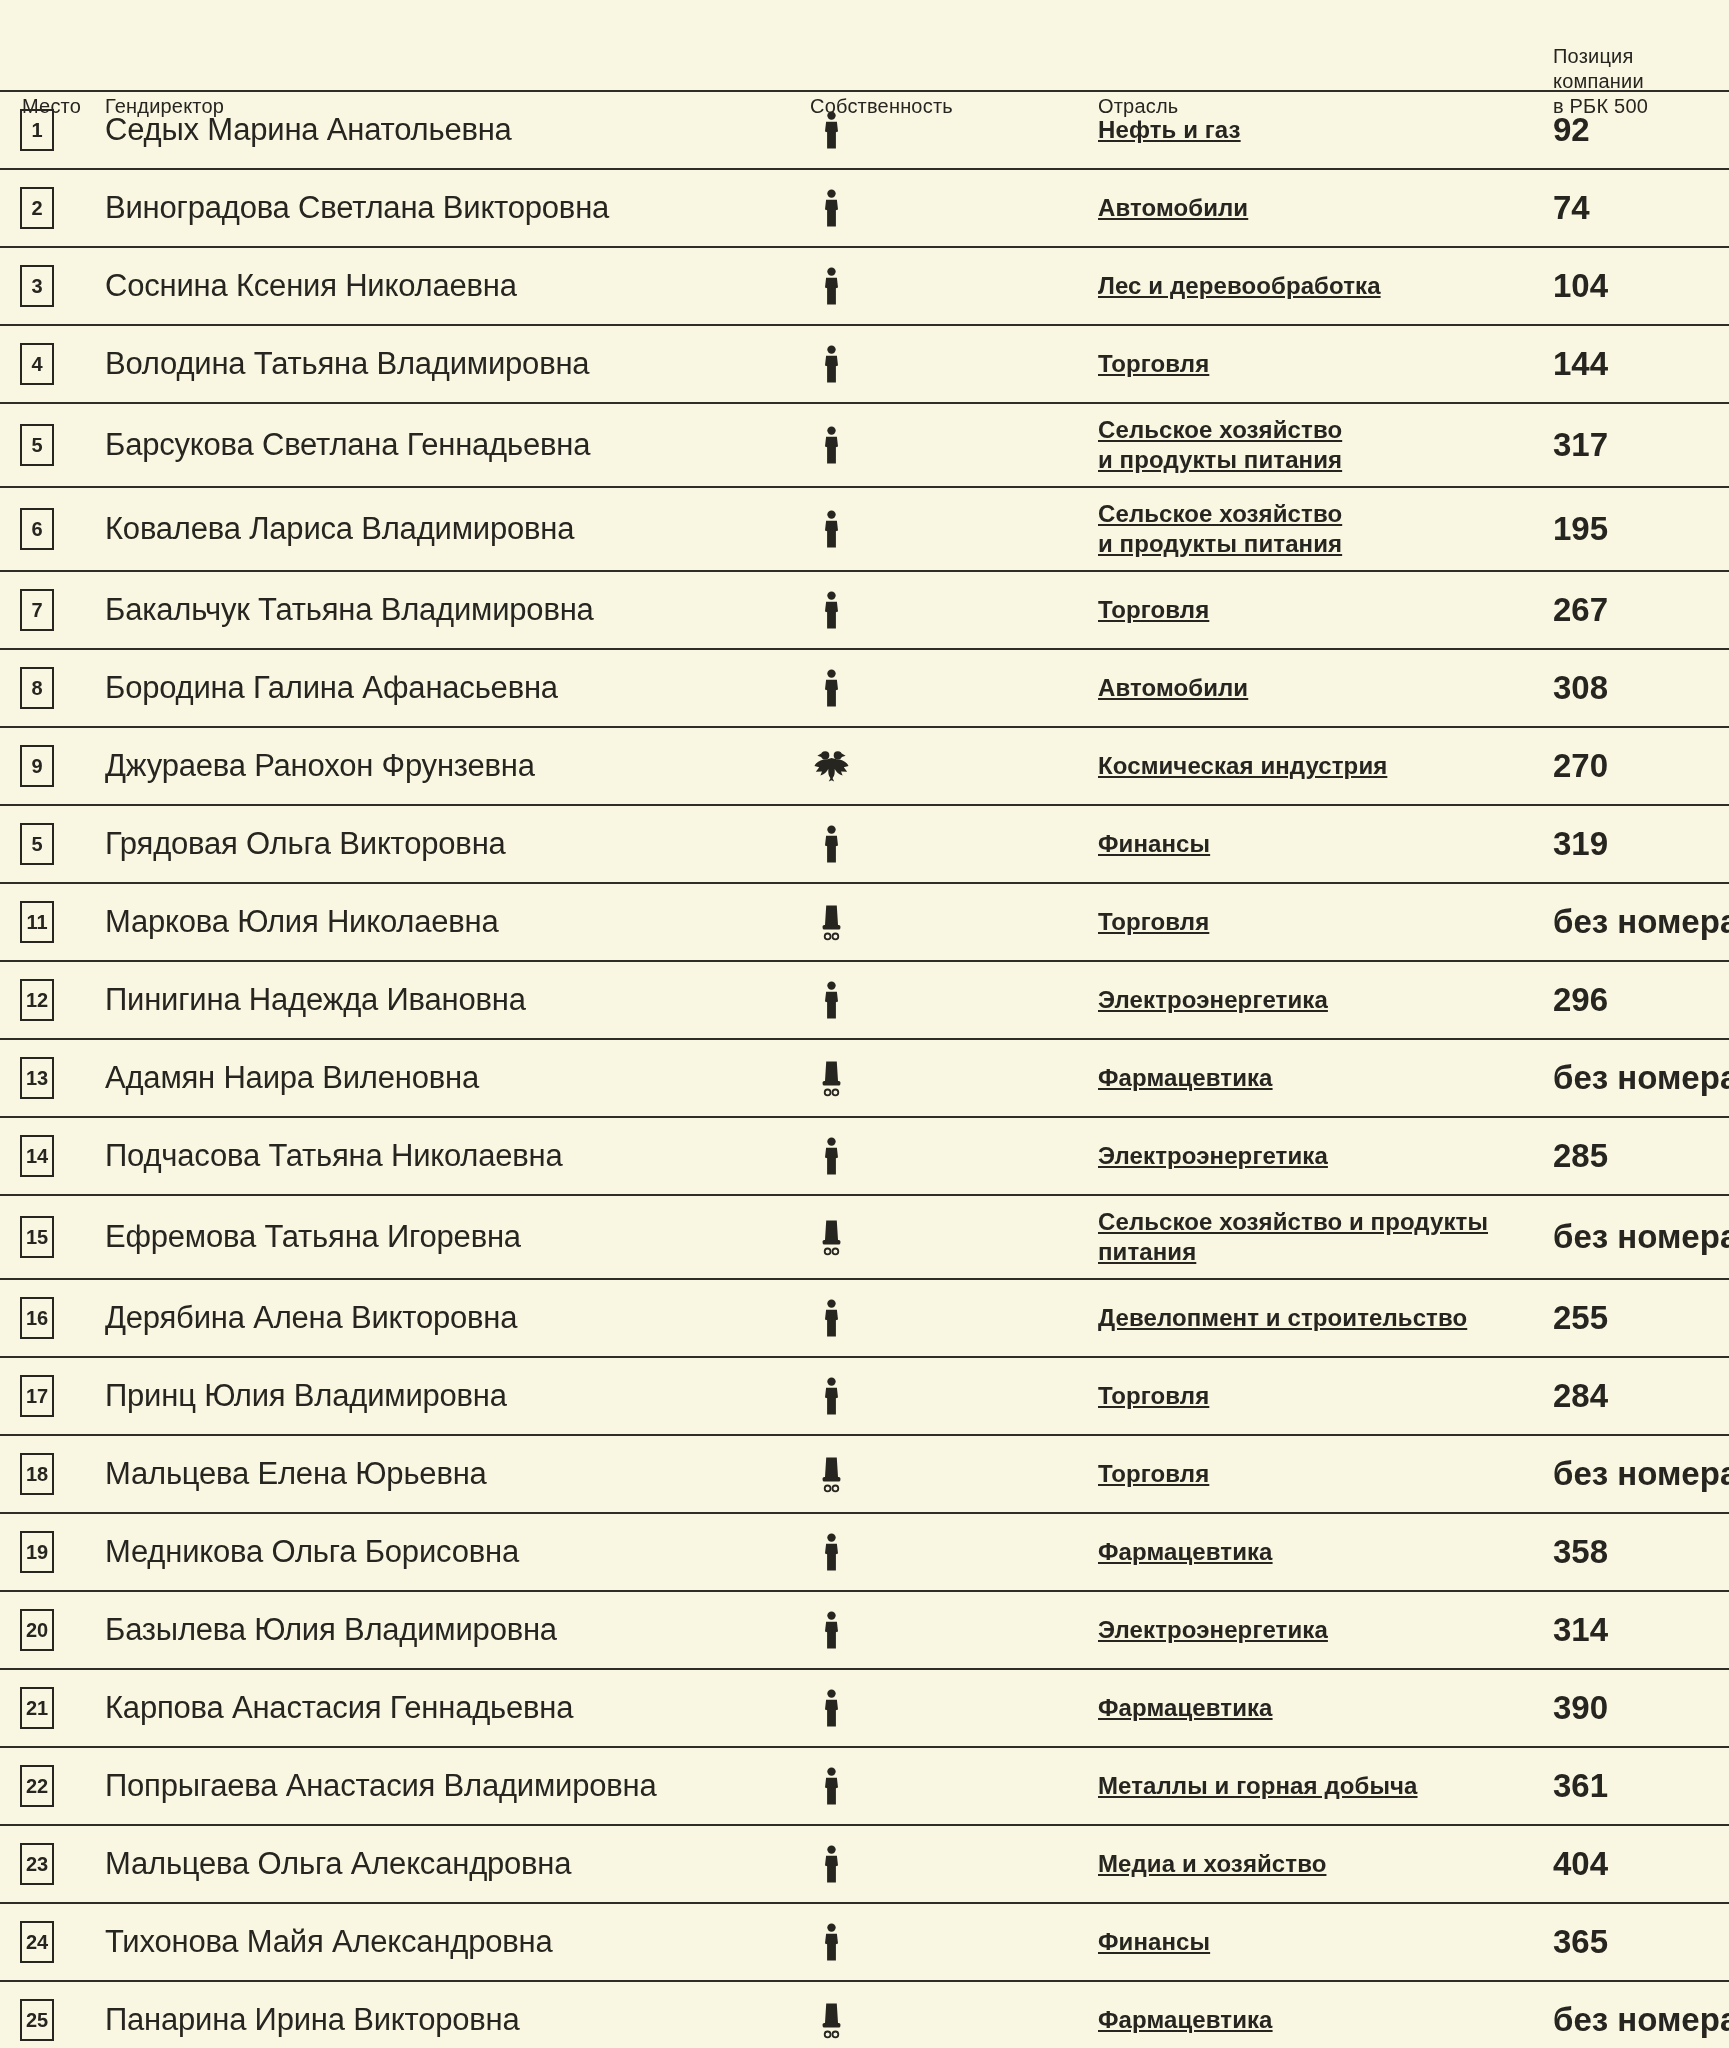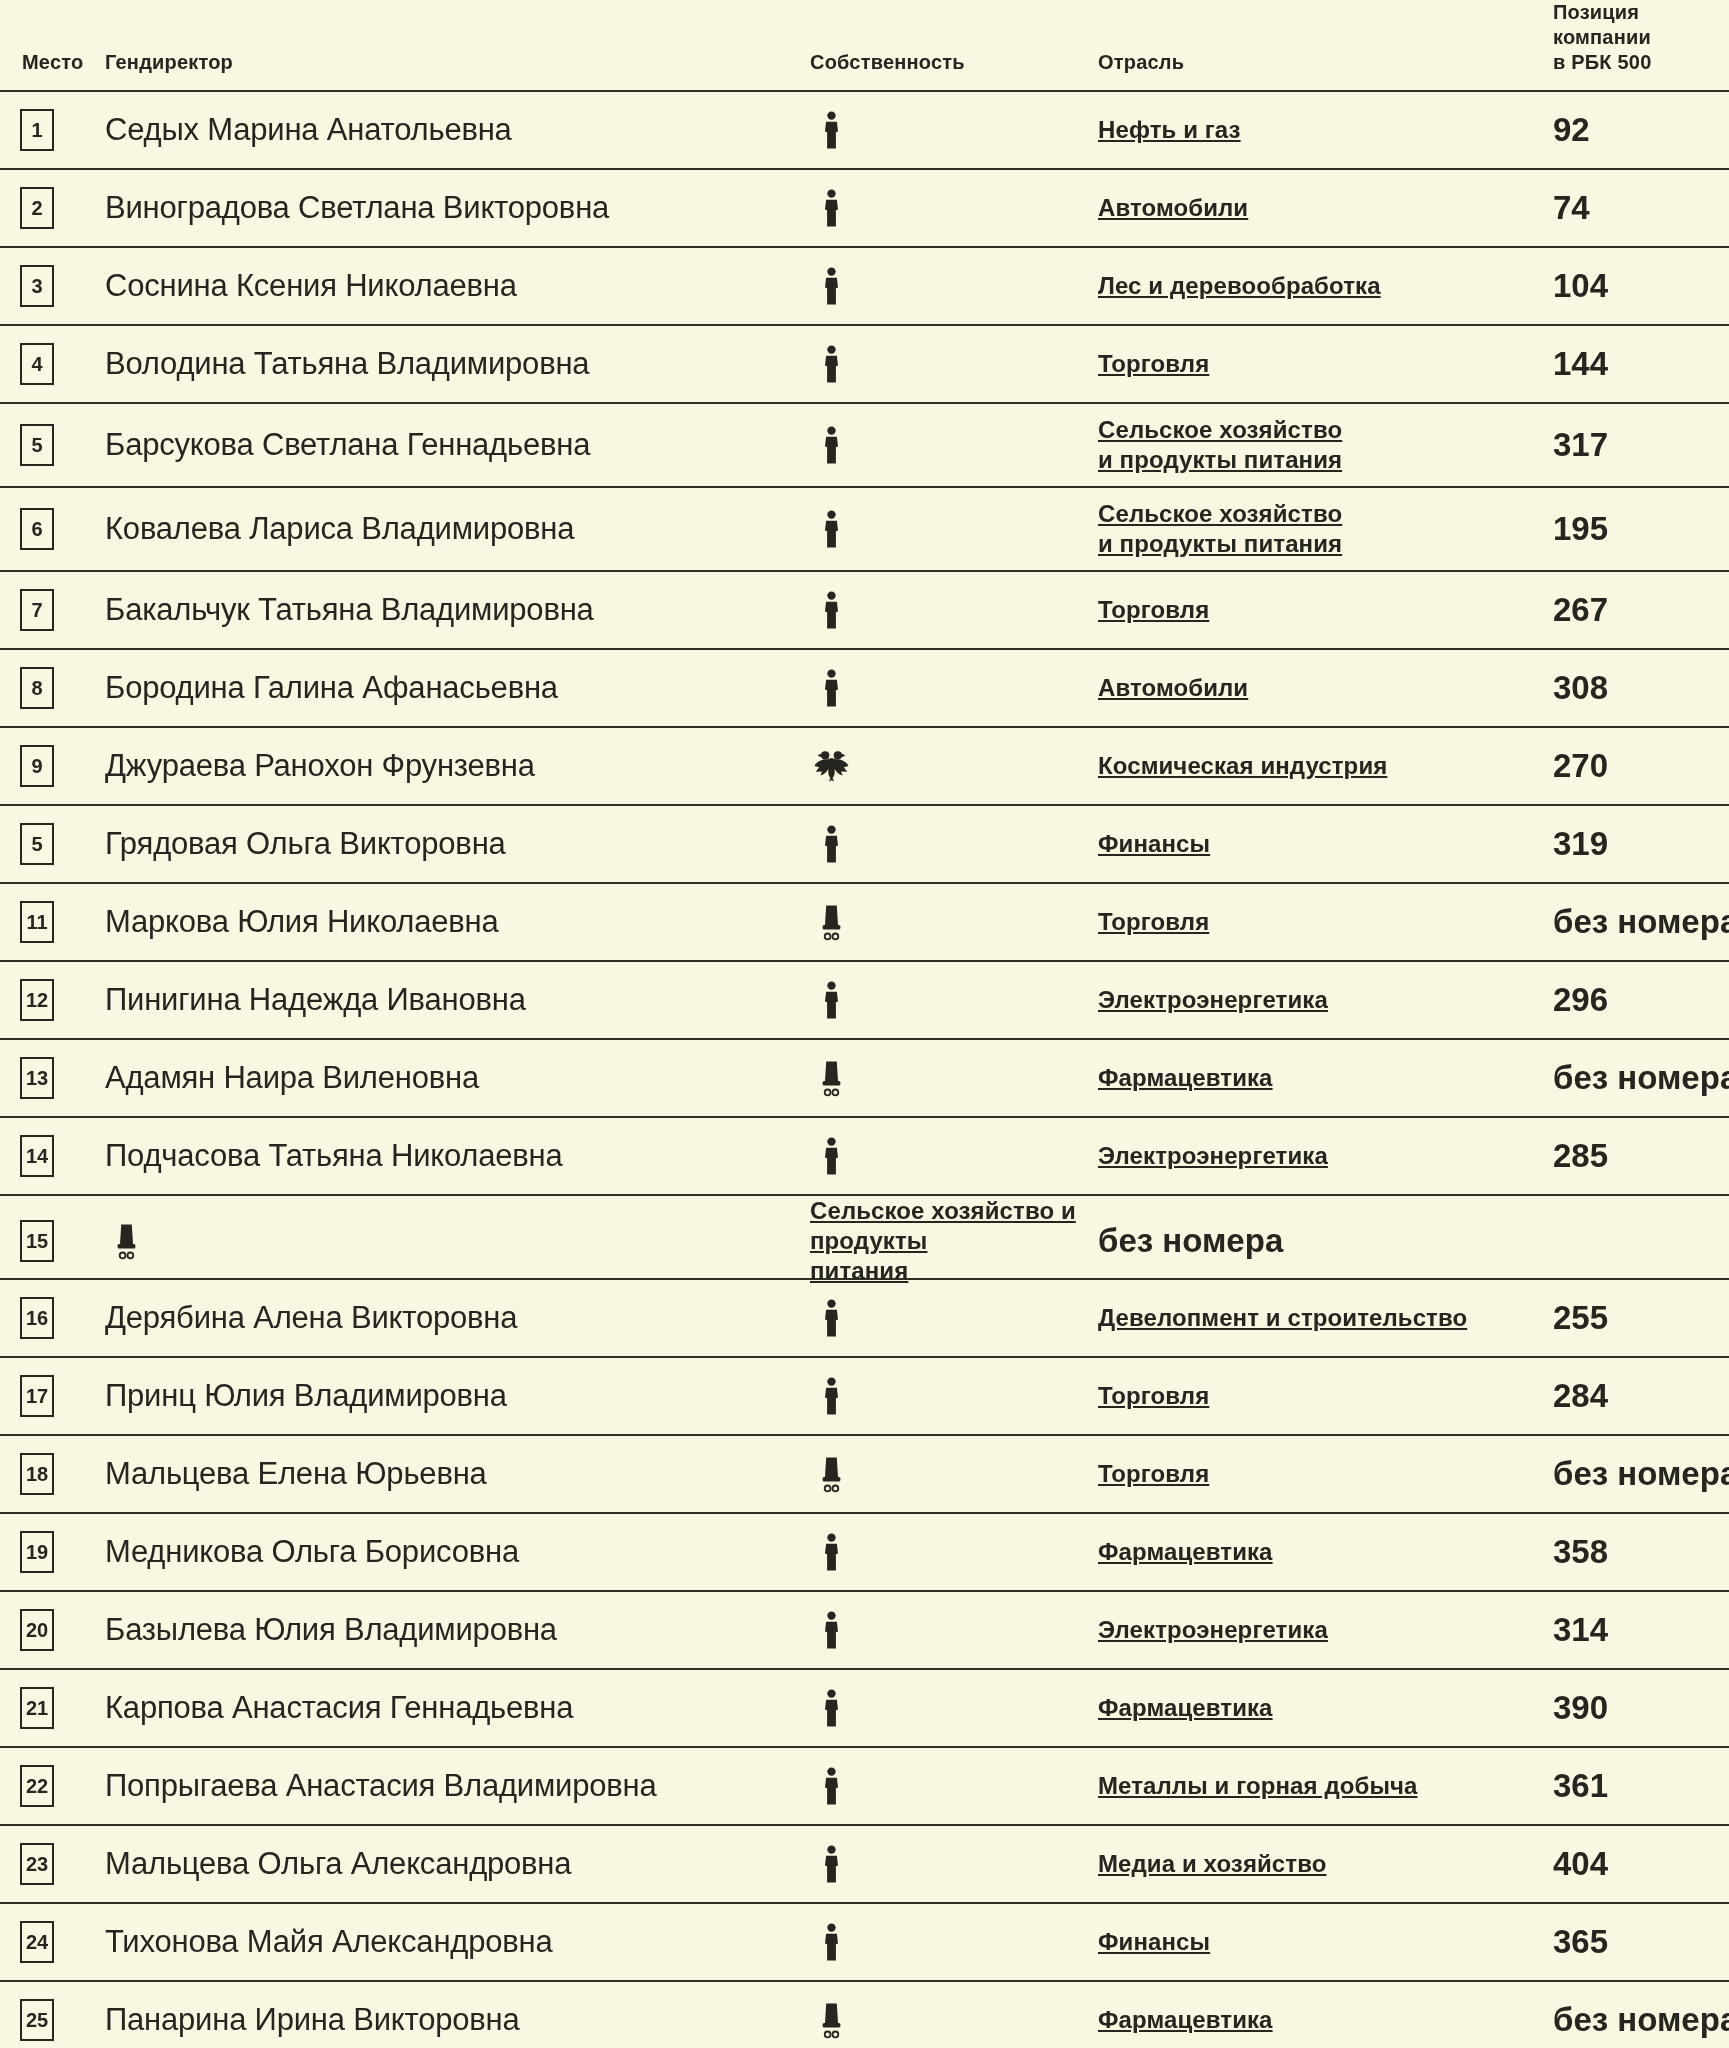--- a/index.html
+++ b/index.html
@@ -10,22 +10,22 @@
     -webkit-font-smoothing: antialiased;
   }
   .page { width: 1729px; }
   .thead, .row {
     display: grid;
     grid-template-columns: 105px 705px 288px 455px 176px;
     box-sizing: border-box;
   }
   .thead { height: 90px; align-items: end; }
   .th {
-    font-size: 20px; font-weight: 700; line-height: 25px;
-    padding-bottom: 25px; letter-spacing: 0.2px;
+    font-size: 20px; font-weight: 400; line-height: 25px;
+    padding-bottom: 25px; letter-spacing: 0.2px; margin-top: 44px;
   }
   .th-place { padding-left: 22px; }
   .th-pos { white-space: pre-line; }
   .row {
     height: 78px; align-items: center;
     border-top: 2px solid #2e2d27;
   }
   .row.tall { height: 84px; }
   .cell-place { display: flex; }
   .rank-box {
@@ -294,20 +294,21 @@
             </svg>
       </span>
     </div>
     <div class="cell cell-industry">Электроэнергетика</div>
     <div class="cell cell-pos">285</div>
   </div>
       <div class="row tall">
     <div class="cell cell-place">
       <span class="rank-box">15</span>
     </div>
+    <div class="cell cell-name">Ефремова Татьяна Игоревна</div>
     <div class="cell cell-own">
       <span class="own-box">
         <svg class="own-icon own-tophat">
               <use href="#icon-tophat"></use>
             </svg>
       </span>
     </div>
     <div class="cell cell-industry">Сельское хозяйство и продукты
 питания</div>
     <div class="cell cell-pos">без номера</div>

